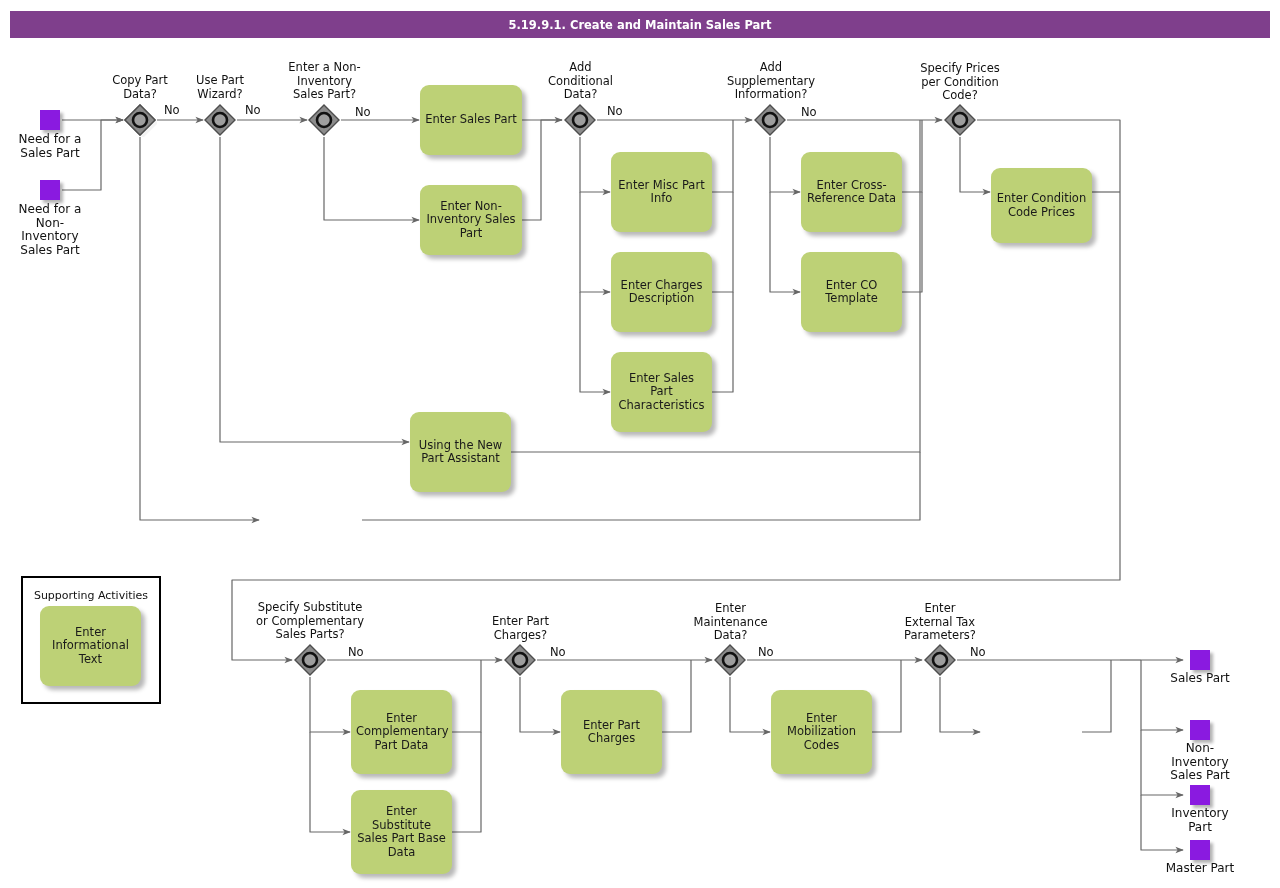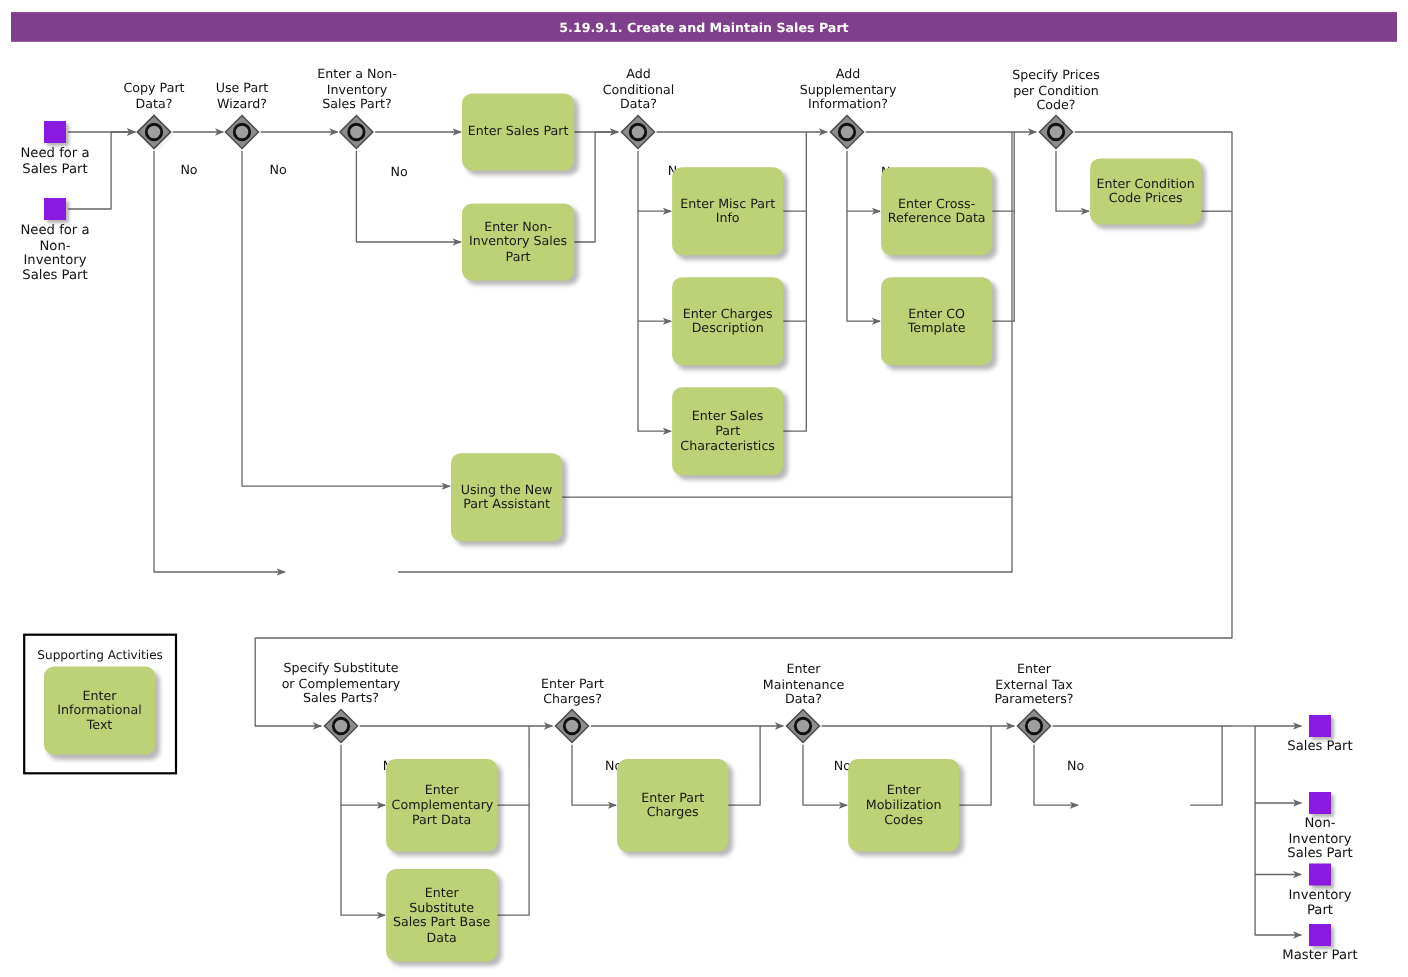--- a/index.html
+++ b/index.html
@@ -96,21 +96,20 @@
     line-height: 13.5px;
     color: #111111;
     white-space: pre-line;
     font-family: "DejaVu Sans", sans-serif;
   }
   .edge-label {
     position: absolute;
     font-size: 11.5px;
     color: #111111;
     font-family: "DejaVu Sans", sans-serif;
-    margin-top: 44px;
   }
   
   .group-box {
     border: 2px solid #000000;
     background: #ffffff;
   }
   .group-title {
     position: absolute;
     font-size: 11px;
     color: #111111;
@@ -322,21 +321,21 @@
   </div>
 
   <div class="node task" style="left:801px; top:152px; width:101px; height:80px;">
     <span>Enter Cross-Reference Data</span>
   </div>
 
   <div class="node task" style="left:801px; top:252px; width:101px; height:80px;">
     <span>Enter CO Template</span>
   </div>
 
-  <div class="node task" style="left:991px; top:144px; width:101px; height:60px;text-align:center;">
+  <div class="node task" style="left:991px; top:168px; width:101px; height:75px;text-align:center;">
     <span>Enter Condition Code Prices</span>
   </div>
 
   <div class="node task" style="left:410px; top:412px; width:101px; height:80px;">
     <span>Using the New Part Assistant</span>
   </div>
 
 
   <div class="node group-box" style="left:21px; top:576px; width:140px; height:128px;"></div>
   <div class="group-title" style="left:21px; top:589px; width:140px;">Supporting Activities</div>

